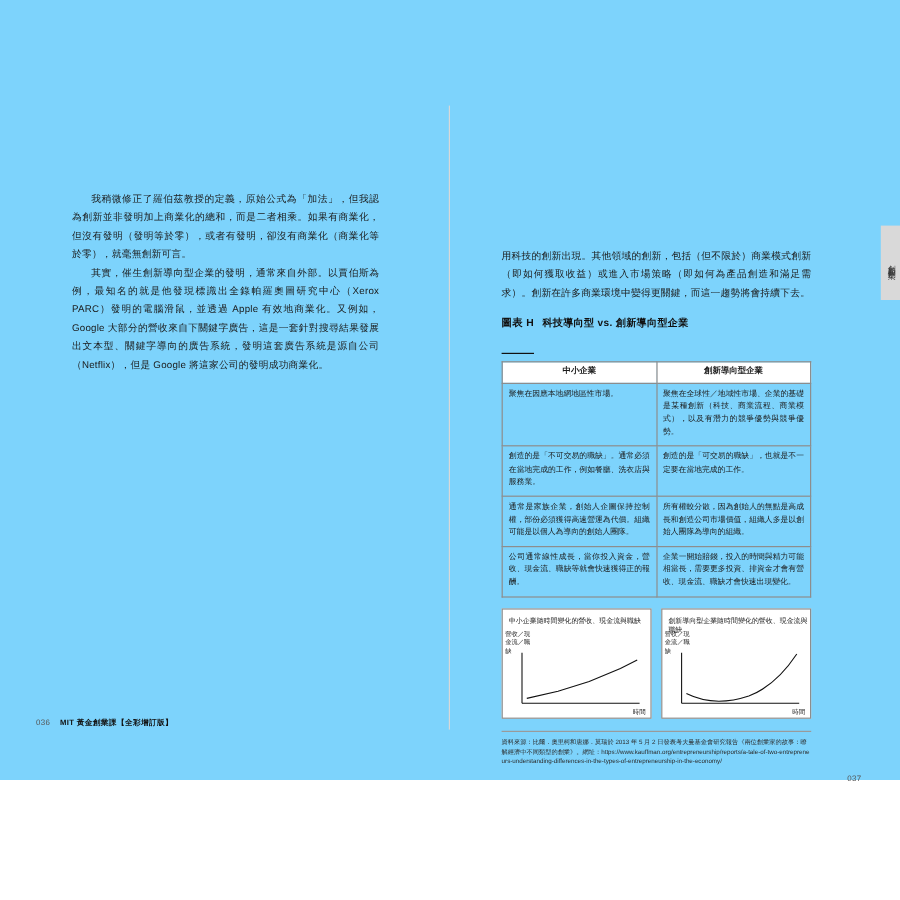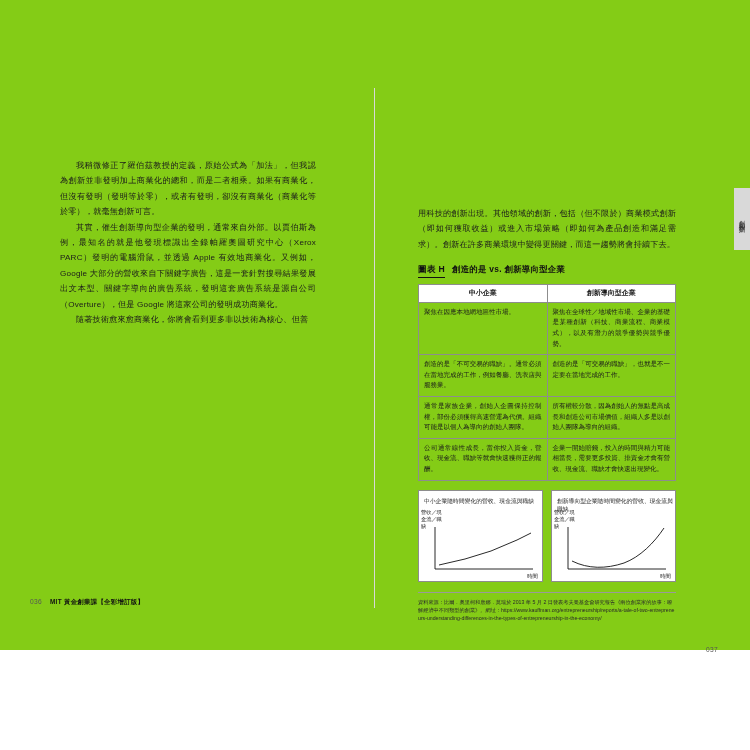--- a/index.html
+++ b/index.html
@@ -13,21 +13,21 @@
     font-family: "Liberation Sans", sans-serif;
     position: relative;
     overflow: hidden;
   }
   .page-spread {
     position: absolute;
     left: 0;
     top: 0;
     width: 750px;
     height: 650px;
-    background: #84cc16;
+    background: #7dd3fc;
   }
   .gutter {
     position: absolute;
     left: 374px;
     top: 88px;
     width: 1px;
     height: 520px;
     background: #d8d8d8;
   }
   
@@ -97,21 +97,21 @@
     margin-bottom: 6px;
     display: flex;
     align-items: baseline;
     gap: 7px;
   }
   .fig-label {
     font-size: 8.6px;
     font-weight: bold;
     color: #111;
     border-bottom: 1.4px solid #111;
-    padding-bottom: 1px;
+    padding-bottom: 18px;
     letter-spacing: 0.3px;
   }
   .fig-title {
     font-size: 8.4px;
     font-weight: bold;
     color: #111;
     letter-spacing: 0.3px;
   }
   table.cmp {
     border-collapse: collapse;
@@ -222,41 +222,40 @@
 </head>
 <body>
 
 <div class="page-spread">
 
   <div class="gutter"></div>
 
   <div class="page-left">
     <div class="col-left">
       <p class="para indent">我稍微修正了羅伯茲教授的定義，原始公式為「加法」，但我認為創新並非發明加上商業化的總和，而是二者相乘。如果有商業化，但沒有發明（發明等於零），或者有發明，卻沒有商業化（商業化等於零），就毫無創新可言。</p>
-      <p class="para indent">其實，催生創新導向型企業的發明，通常來自外部。以賈伯斯為例，最知名的就是他發現標識出全錄帕羅奧圖研究中心（Xerox PARC）發明的電腦滑鼠，並透過 Apple 有效地商業化。又例如，Google 大部分的營收來自下關鍵字廣告，這是一套針對搜尋結果發展出文本型、關鍵字導向的廣告系統，發明這套廣告系統是源自公司（Overture），但是 Google 將這家公司的發明成功商業化。</p>
-      <p class="para indent">隨著技術愈來愈商業化，你將會看到更多非以技術為核心、但善</p>
+      <p class="para indent">其實，催生創新導向型企業的發明，通常來自外部。以賈伯斯為例，最知名的就是他發現標識出全錄帕羅奧圖研究中心（Xerox PARC）發明的電腦滑鼠，並透過 Apple 有效地商業化。又例如，Google 大部分的營收來自下關鍵字廣告，這是一套針對搜尋結果發展出文本型、關鍵字導向的廣告系統，發明這套廣告系統是源自公司（Netflix），但是 Google 將這家公司的發明成功商業化。</p>
     </div>
     <div class="footer-left">
       <span class="folio-num">036</span>
       <span class="book-title-bold">MIT 黃金創業課【全彩增訂版】</span>
     </div>
   </div>
 
   <div class="page-right">
 
     <div class="edge-tab">
       <span>創新與創業</span>
     </div>
 
     <div class="col-right">
       <p class="para">用科技的創新出現。其他領域的創新，包括（但不限於）商業模式創新（即如何獲取收益）或進入市場策略（即如何為產品創造和滿足需求）。創新在許多商業環境中變得更關鍵，而這一趨勢將會持續下去。</p>
 
       <div class="fig-title-wrap">
         <span class="fig-label">圖表 H</span>
-        <span class="fig-title">創造的是 vs. 創新導向型企業</span>
+        <span class="fig-title">科技導向型 vs. 創新導向型企業</span>
       </div>
 
       <table class="cmp">
         <thead>
           <tr>
             <th>中小企業</th>
             <th>創新導向型企業</th>
           </tr>
         </thead>
         <tbody>

